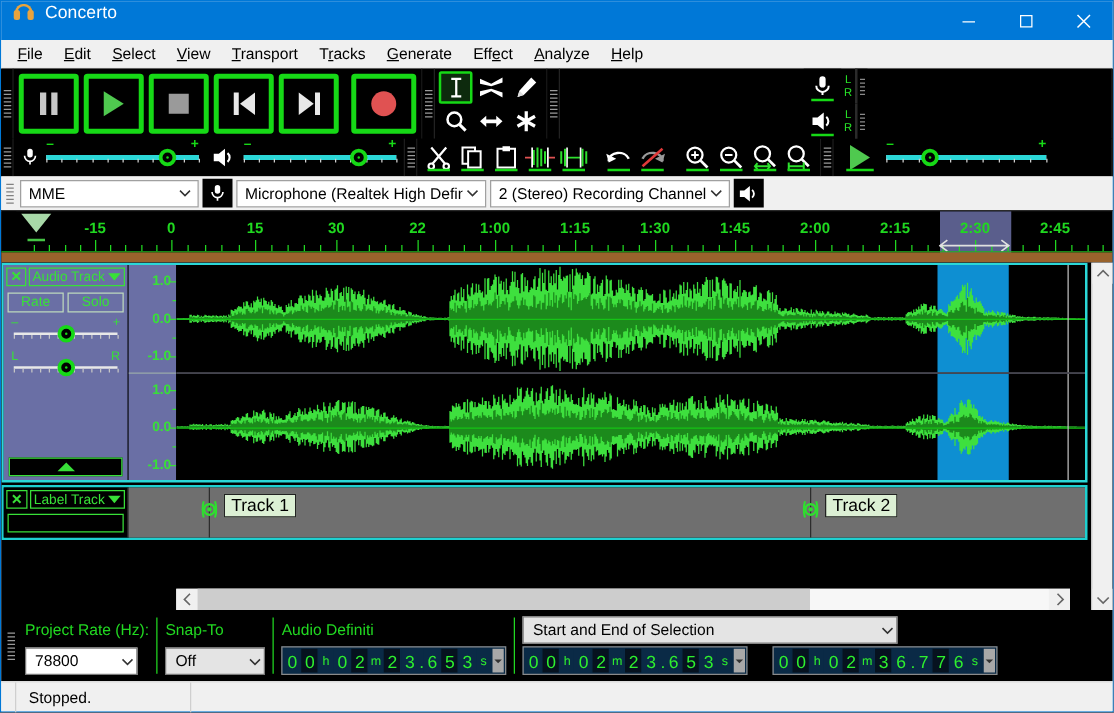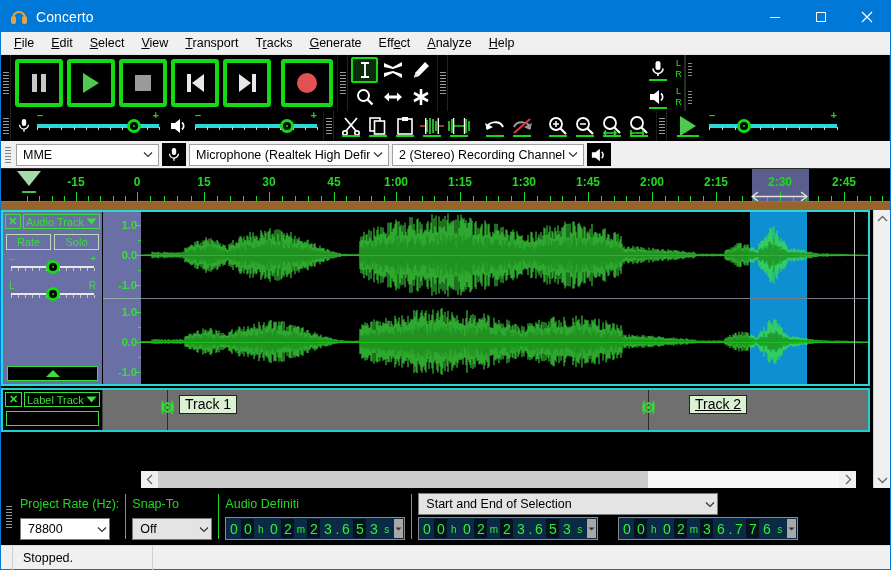--- a/index.html
+++ b/index.html
@@ -10,21 +10,21 @@
   }
   #app {
     width: 891px; height: 570px; position: relative;
     border: 1px solid #0078d7; background: #f0f0f0;
     display: flex; flex-direction: column;
   }
 
   
   .titlebar {
     height: 31px; background: #0078d7; color: #fff;
-    display: flex; align-items: center; flex: none;
+    display: flex; flex: none;
   }
   .tb-icon {
     width: 16px; height: 16px; margin-left: 10px; margin-right: 9px;
     position: relative; flex: none;
   }
   .tb-icon .hp-band {
     position: absolute; left: 1px; top: 2px; width: 14px; height: 8px;
     border: 2px solid #e8a33d; border-bottom: none;
     border-radius: 7px 7px 0 0; box-sizing: border-box;
   }
@@ -890,21 +890,21 @@
         <div class="rtick min" style="left: 26.2px;"></div>
         <div class="rtick min" style="left: 855.8px;"></div>
         <div class="rtick min" style="left: 868.6px;"></div>
         <div class="rtick min" style="left: 881.4px;"></div>
       </div>
     <div id="rulerNums">
         <div class="rnum" style="left: 75px;">-15</div>
         <div class="rnum" style="left: 136px;">0</div>
         <div class="rnum" style="left: 203px;">15</div>
         <div class="rnum" style="left: 268px;">30</div>
-        <div class="rnum" style="left: 333px;">45</div>
+        <div class="rnum" style="left: 333px;">22</div>
         <div class="rnum" style="left: 395px;">1:00</div>
         <div class="rnum" style="left: 459px;">1:15</div>
         <div class="rnum" style="left: 523px;">1:30</div>
         <div class="rnum" style="left: 587px;">1:45</div>
         <div class="rnum" style="left: 651px;">2:00</div>
         <div class="rnum" style="left: 715px;">2:15</div>
         <div class="rnum" style="left: 779px;">2:30</div>
         <div class="rnum" style="left: 843px;">2:45</div>
       </div>
     <div class="qparrow" id="qpArrow" style="left: 750px; width: 57px;">
@@ -1051,21 +1051,21 @@
                 <circle cx="6.5" cy="7.5" r="1.8" fill="#2ee02e"></circle>
               </svg></div>
             <div class="lbl-chip" style="left: 76px;">Track 1</div>
             <div class="lbl-vline" style="left: 545px;"></div>
             <div class="lbl-handle" style="left: 539px;"><svg width="13" height="15" viewBox="0 0 13 15">
                 <path d="M2 1 Q0 7.5 2 14" stroke="#2ee02e" stroke-width="1.6" fill="none"></path>
                 <path d="M11 1 Q13 7.5 11 14" stroke="#2ee02e" stroke-width="1.6" fill="none"></path>
                 <circle cx="6.5" cy="7.5" r="4.2" fill="none" stroke="#2ee02e" stroke-width="2"></circle>
                 <circle cx="6.5" cy="7.5" r="1.8" fill="#2ee02e"></circle>
               </svg></div>
-            <div class="lbl-chip" style="left: 586px; text-decoration: underline;">Track 2</div>
+            <div class="lbl-chip" style="left: 557px;">Track 2</div>
           </div>
       </div>
 
       <div class="hscrollwrap">
         <div class="hscroll-arw">
           <svg width="8" height="11" viewBox="0 0 8 11">
               <path d="M6 1 L1.5 5.5 L6 10" stroke="#666" stroke-width="1.3" fill="none"></path>
             </svg>
         </div>
         <div class="hscroll-trough">

